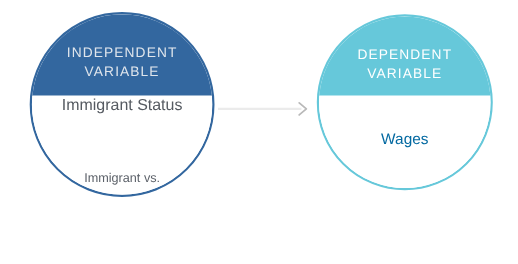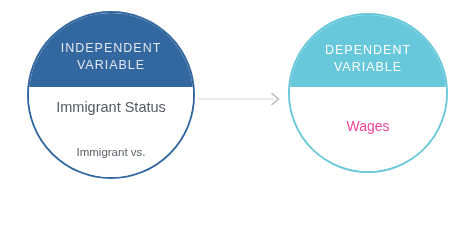--- a/index.html
+++ b/index.html
@@ -53,20 +53,21 @@
     border: 2px solid #33679f;
   }
   #node-independent .half-top {
     height: 74px;
     background: #33679f;
     padding-top: 14px;
   }
   #node-independent .half-bottom {
     height: 90px;
     padding-bottom: 8px;
+    justify-content: space-between;
   }
 
   
   #node-dependent {
     left: 288px;
     top: 13px;
     width: 160px;
     height: 160px;
     border: 2px solid #66c8da;
   }
@@ -101,21 +102,21 @@
   .subtitle {
     font-size: 11.5px;
     line-height: 14px;
     color: #5c6169;
     text-align: center;
     font-weight: 400;
     margin-top: 28px;
   }
   #node-dependent .title {
     font-size: 14px;
-    color: #ec4899;
+    color: #0369a1;
   }
 
   
   #connector {
     position: absolute;
     left: 198px;
     top: 88px;
     width: 86px;
     height: 22px;
   }

